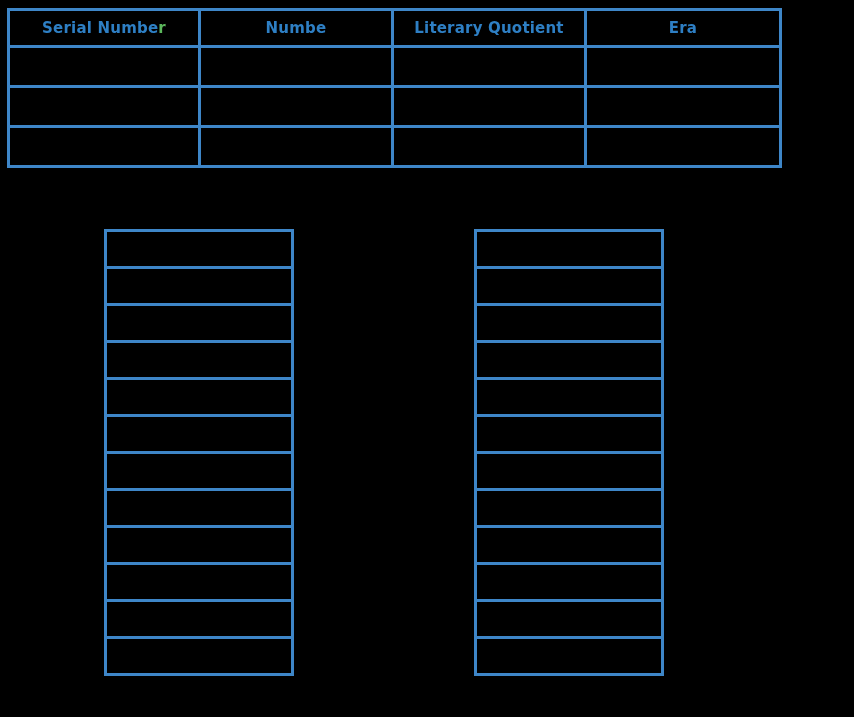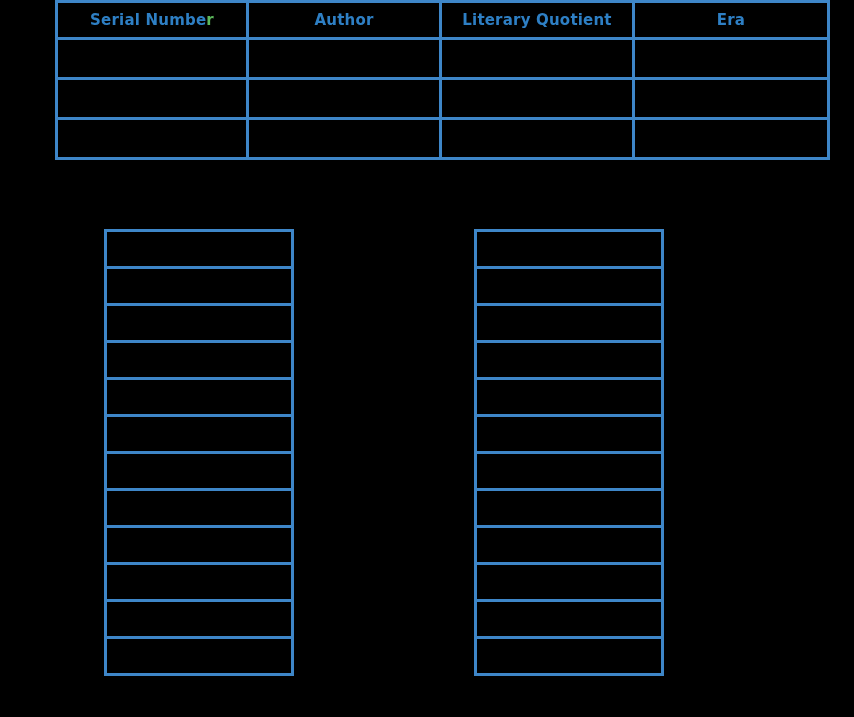--- a/index.html
+++ b/index.html
@@ -13,25 +13,24 @@
     height: 717px;
     position: relative;
     overflow: hidden;
     font-family: "DejaVu Sans", sans-serif;
   }
 
   
   .top-table {
     position: absolute;
     left: 7px;
-    top: 0px;
+    top: 8px;
     width: 760px;
     border-collapse: collapse;
     table-layout: fixed;
-    margin-left: 48px;
   }
   .top-table td,
   .top-table th {
     border: 3px solid #3e86c8;
     height: 37px;
     padding: 0;
     background: #000000;
     text-align: center;
     vertical-align: middle;
   }
@@ -68,21 +67,21 @@
     background: #000000;
   }
 </style>
 </head>
 <body>
 
 <table class="top-table">
   <thead>
     <tr>
       <th class="col-serial"><span>Serial Numbe</span><span class="accent-glyph">r</span></th>
-      <th class="col-author"><span>Author</span></th>
+      <th class="col-author"><span>Numbe</span></th>
       <th class="col-quotient"><span>Literary Quotient</span></th>
       <th class="col-era"><span>Era</span></th>
     </tr>
   </thead>
   <tbody>
     <tr>
       <td></td>
       <td></td>
       <td></td>
       <td></td>

